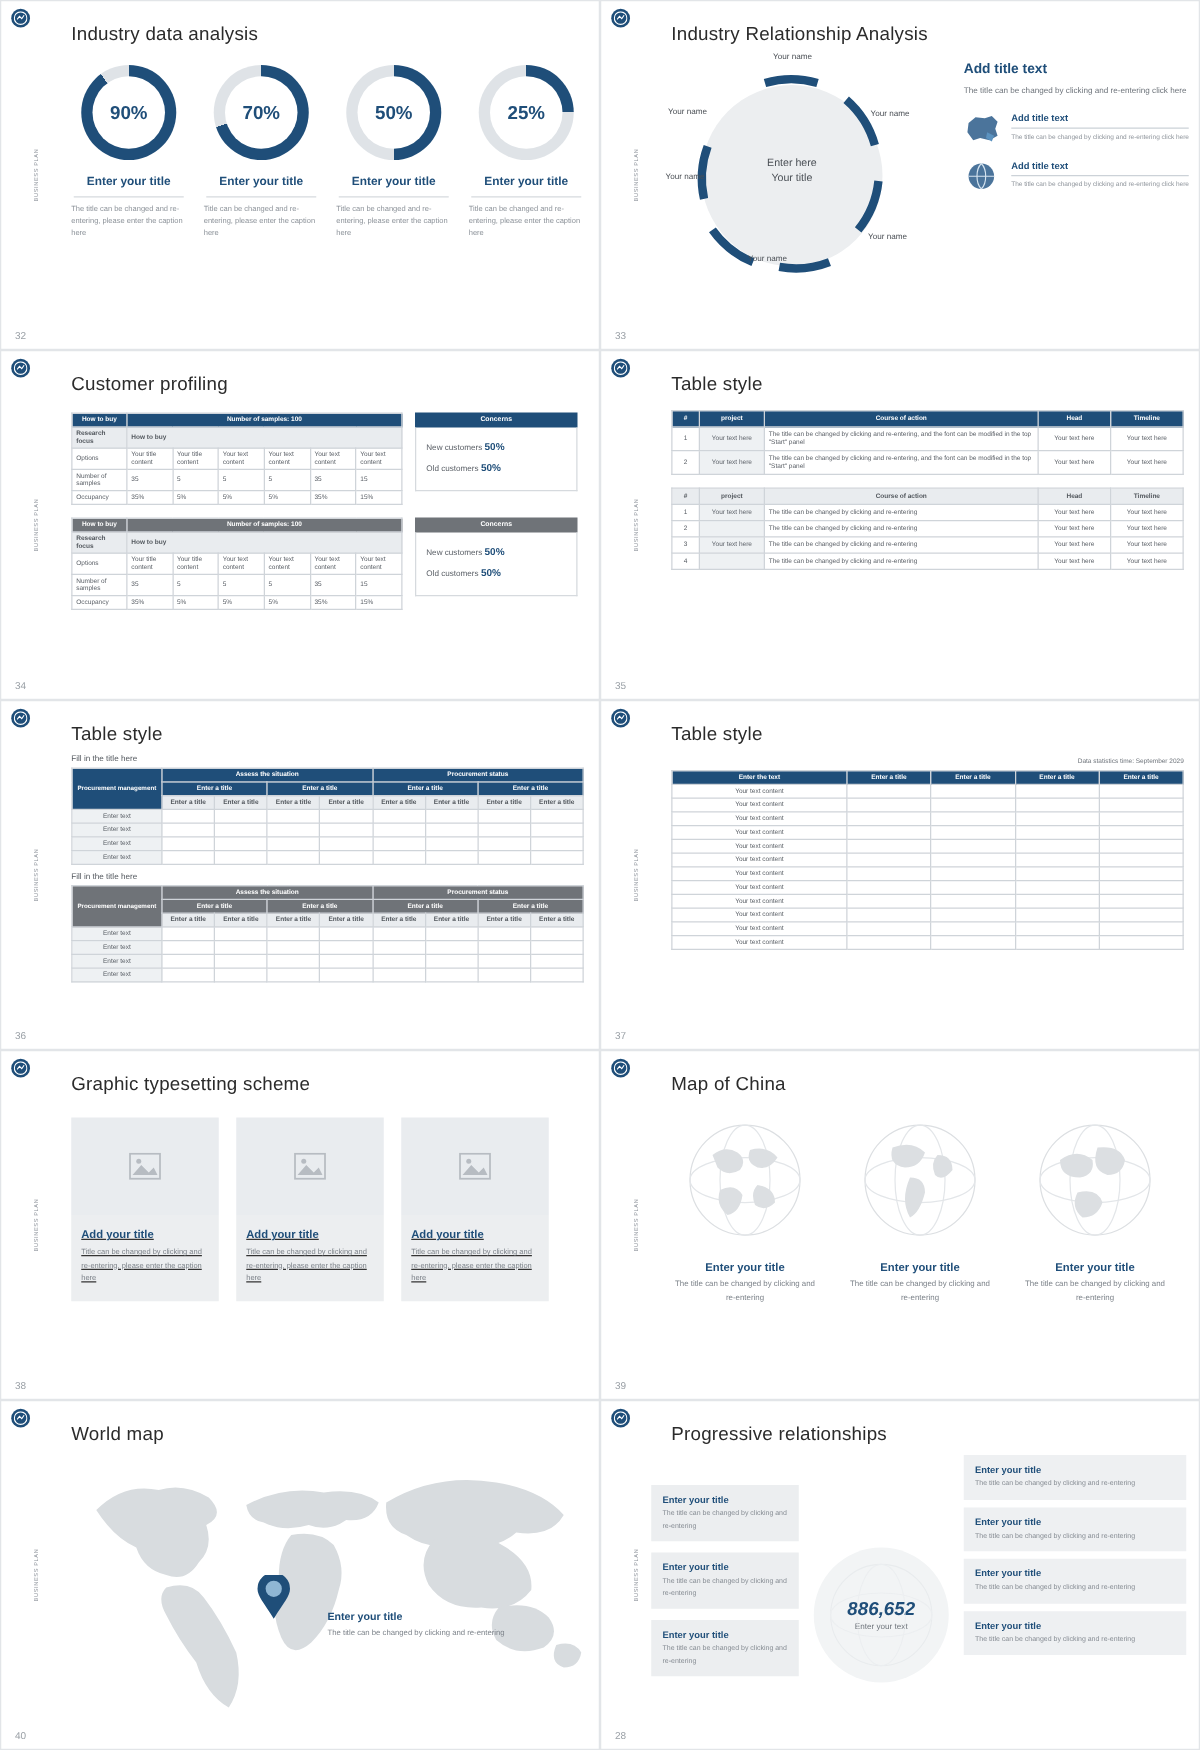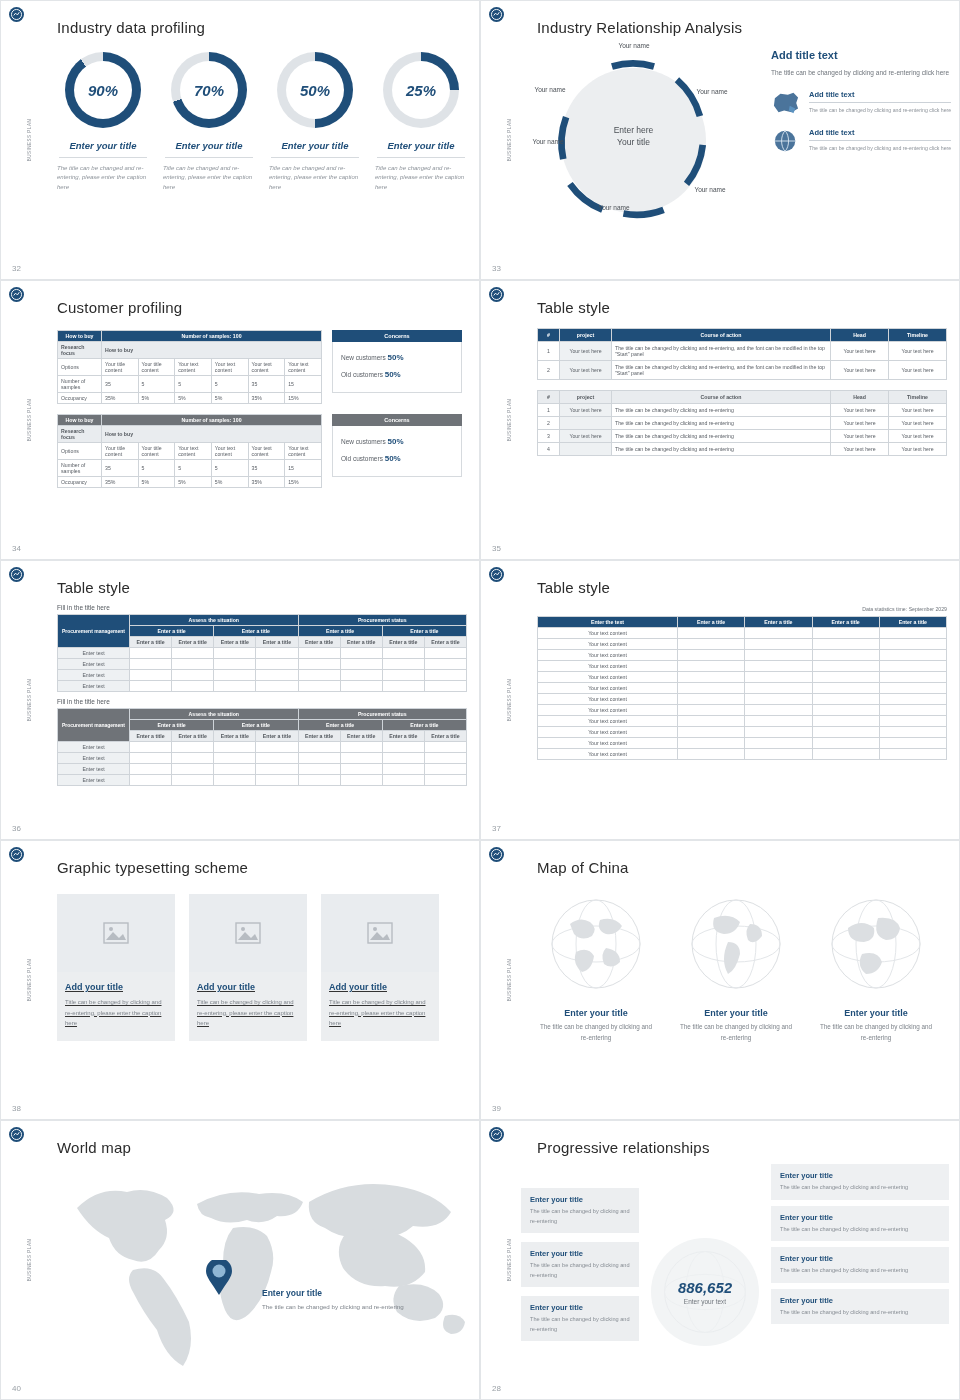--- a/index.html
+++ b/index.html
@@ -42,21 +42,21 @@
   .body {
     position:absolute; left:30px; top:0; right:0; bottom:0;
   }
   h2.title {
     font-size:15px; font-weight:400; color:#2b2b2b;
     margin:18px 0 0 26px; letter-spacing:.2px;
   }
 
   
   .donut-row { display:flex; gap:14px; margin:16px 0 0 26px; }
-  .donut-col { width:92px;font-style:italic; }
+  .donut-col { width:92px; }
   .donut {
     width:76px; height:76px; margin:0 auto; border-radius:50%;
     display:flex; align-items:center; justify-content:center;
     position:relative;
   }
   .donut::after {
     content:""; position:absolute; inset:9px;
     background:#fff; border-radius:50%;
   }
   .donut span {
@@ -172,21 +172,21 @@
 
   <div class="slide">
     <div class="sidebar-logo">
       <svg viewBox="0 0 24 24">
           <circle cx="12" cy="12" r="11" fill="none" stroke="#fff" stroke-width="2"></circle>
           <path d="M6 14 L10 9 L14 13 L18 7" fill="none" stroke="#fff" stroke-width="2"></path>
         </svg>
     </div>
     <div class="sidebar-text">BUSINESS PLAN</div>
     <div class="body">
-      <h2 class="title">Industry data profiling</h2>
+      <h2 class="title">Industry data analysis</h2>
       <div class="donut-row">
         <div class="donut-col">
           <div class="donut" style="background:conic-gradient(#1f4e79 0% 90%, #dfe3e7 90% 100%)">
             <span>90%</span>
           </div>
           <div class="donut-title">Enter your title</div>
           <div class="donut-sep"></div>
           <div class="donut-desc">The title can be changed and re-entering, please enter the caption here</div>
         </div>
         <div class="donut-col">

